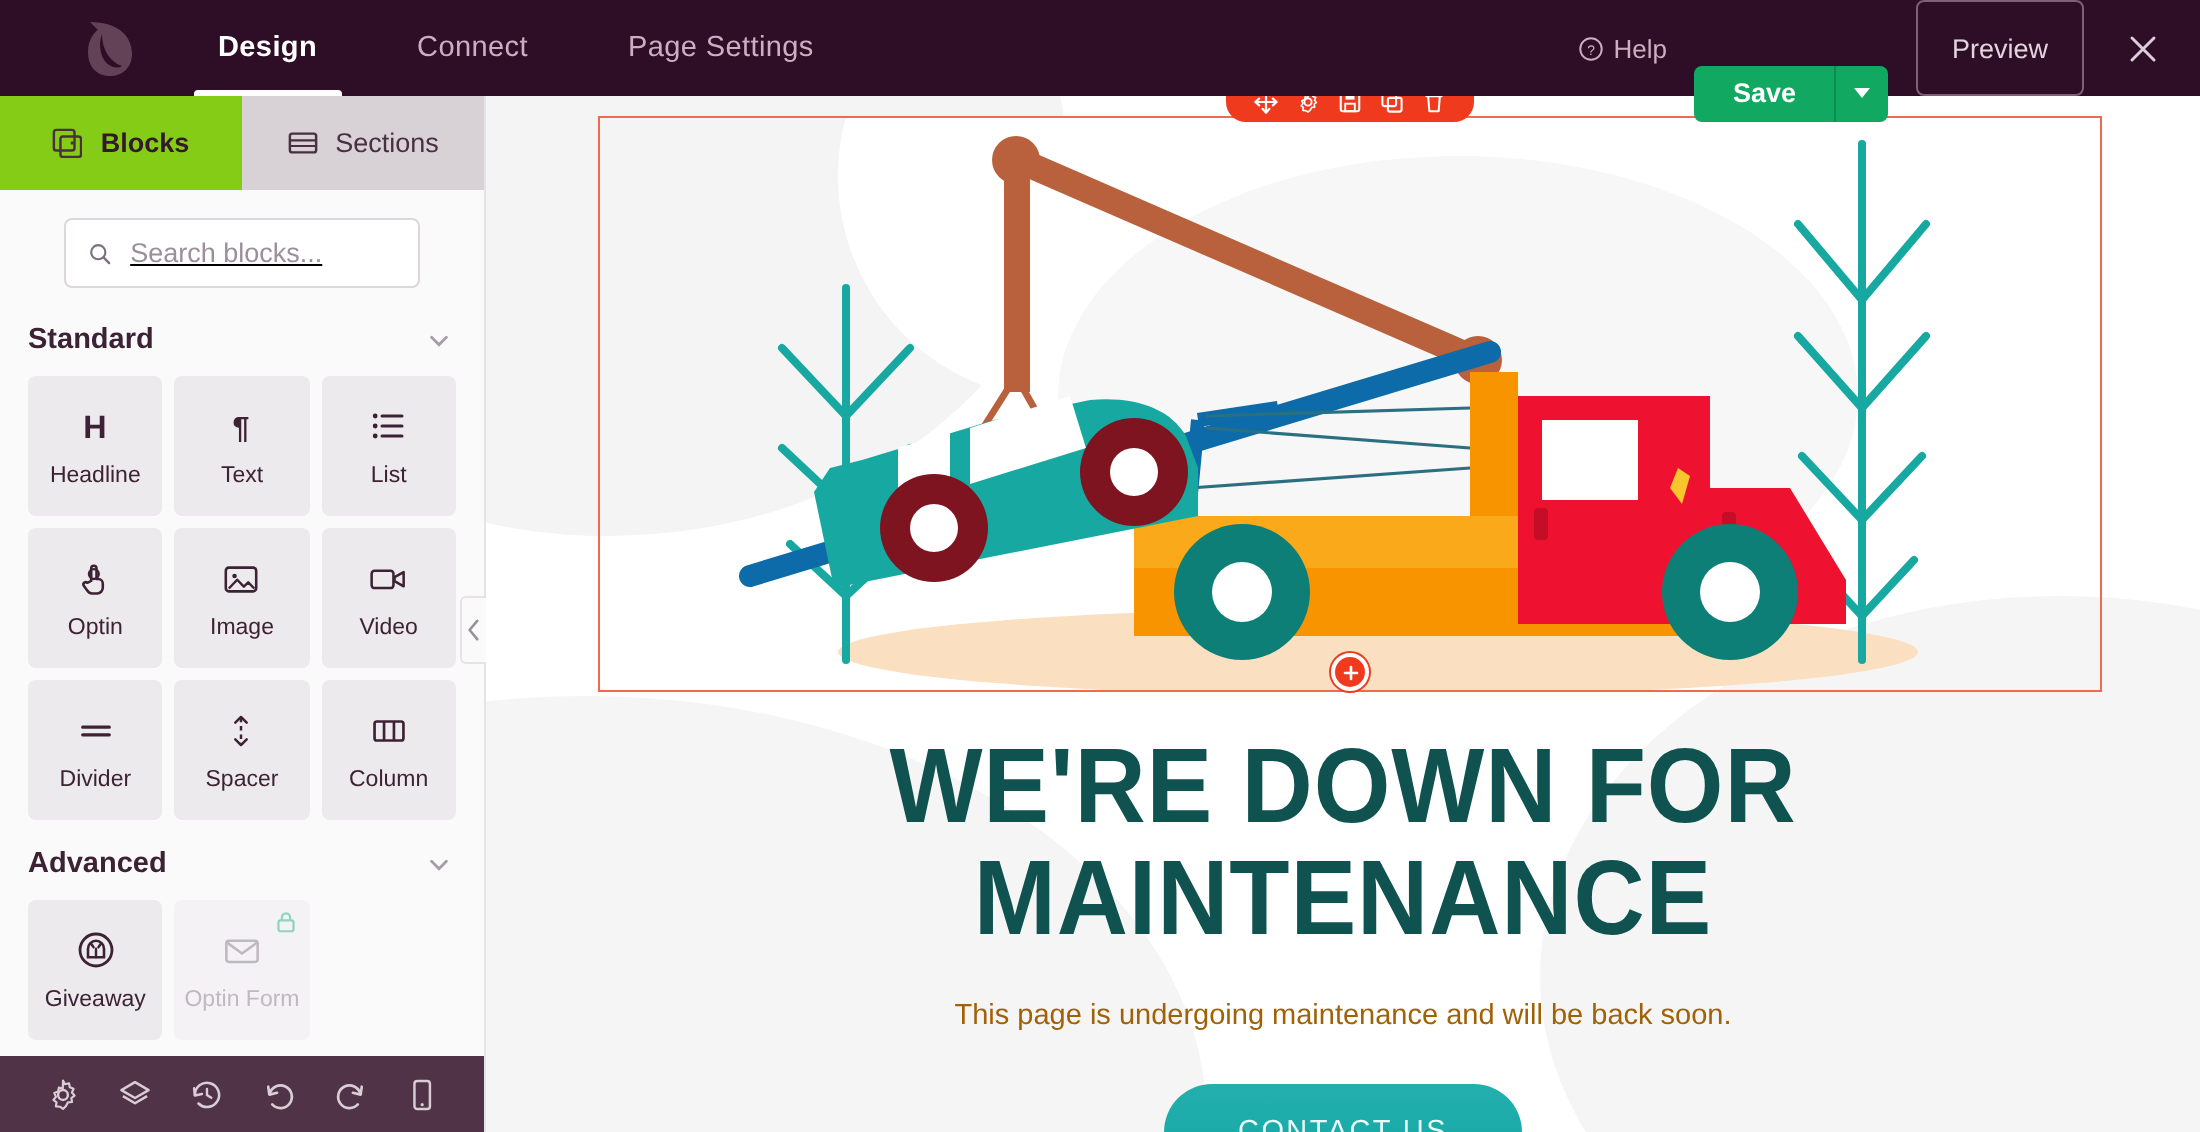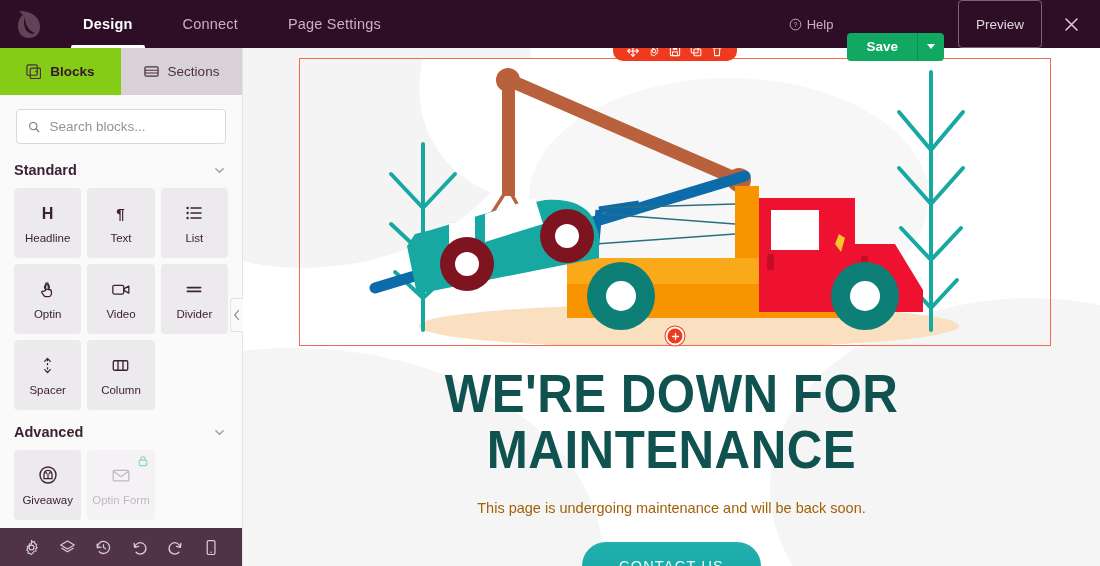--- a/index.html
+++ b/index.html
@@ -6,21 +6,21 @@
   html, body {
     width: 1100px; height: 566px;
     font-family: "Liberation Sans", sans-serif;
     overflow: hidden; background: #fff;
   }
   .app { position: relative; width: 1100px; height: 566px; display: flex; flex-direction: column; }
 
   
   .header {
     height: 48px; background: #2e0e26; flex: 0 0 48px;
-    display: flex; align-items: center; position: relative; z-index: 40;
+    display: flex; align-items: center; position: relative; z-index: 40; padding-left: 26px;
   }
   .logo-wrap { width: 58px; display: flex; align-items: center; justify-content: center; }
   .logo { width: 28px; height: 30px; opacity: .88; }
   .nav { display: flex; align-items: stretch; height: 48px; }
   .nav-item {
     display: flex; align-items: center; padding: 0 25px; height: 48px;
     color: #c9afc0; font-size: 14.5px; letter-spacing: .2px; cursor: pointer;
     position: relative;
   }
   .nav-item.active { color: #fff; font-weight: bold; }
@@ -56,21 +56,21 @@
     width: 243px; flex: 0 0 243px; background: #fbfafb; position: relative;
     display: flex; flex-direction: column; border-right: 1px solid #e6e2e6;
   }
   .side-tabs { display: flex; height: 47px; flex: 0 0 47px; }
   .side-tab {
     flex: 1; display: flex; align-items: center; justify-content: center; gap: 9px;
     font-size: 13.5px; color: #4a2f42; cursor: pointer; background: #d8d2d7;
   }
   .side-tab.active { background: #84cc16; font-weight: bold; color: #33192a; }
   .side-tab svg { display: block; }
-  .search-wrap { padding: 14px 16px 4px; }
+  .search-wrap { padding: 14px 32px 4px; text-decoration: underline; }
   .search-box {
     display: flex; align-items: center; gap: 9px; height: 35px;
     border: 1px solid #ddd6dc; border-radius: 4px; background: #fff; padding: 0 11px;
   }
   .search-box input {
     border: none; outline: none; font-size: 13.5px; color: #7d7080; width: 100%;
     font-family: "Liberation Sans", sans-serif; background: transparent;
   }
   .search-box input::placeholder { color: #9b8f9c; }
   .panel-scroll { flex: 1; overflow: hidden; padding: 0 0 4px; }
@@ -261,20 +261,30 @@
             <span class="lbl">List</span>
           </div>
           <div class="cell">
             <span class="ic">
               <svg width="19" height="19" viewBox="0 0 20 20">
                 <path d="M8 11 V4.4 a1.4 1.4 0 0 1 2.8 0 V10 h.9 a2.4 2.4 0 0 1 2.4 2.4 v2.2 a3 3 0 0 1-3 3 h-2.6 a3 3 0 0 1-2.6-1.6 L4 13.4 a1.2 1.2 0 0 1 1.9-1.4 Z" fill="none" stroke="#3d2235" stroke-width="1.35" stroke-linejoin="round"></path>
                 <circle cx="9.4" cy="7.4" r="2.6" fill="none" stroke="#3d2235" stroke-width="1.2"></circle>
               </svg>
             </span>
             <span class="lbl">Optin</span>
+          </div>
+          <div class="cell">
+            <span class="ic">
+              <svg width="19" height="19" viewBox="0 0 20 20">
+                <rect x="2" y="4" width="16" height="12.5" rx="1.6" fill="none" stroke="#3d2235" stroke-width="1.35"></rect>
+                <circle cx="6.6" cy="8.4" r="1.2" fill="#3d2235"></circle>
+                <path d="M3.6 15 L8 10.4 L11.5 14 L13.8 11.8 L17 15" fill="none" stroke="#3d2235" stroke-width="1.3" stroke-linejoin="round"></path>
+              </svg>
+            </span>
+            <span class="lbl">Image</span>
           </div>
           <div class="cell">
             <span class="ic">
               <svg width="20" height="19" viewBox="0 0 22 20">
                 <rect x="2" y="5.5" width="12" height="9.5" rx="1.6" fill="none" stroke="#3d2235" stroke-width="1.4"></rect>
                 <path d="M14.6 9 L19.6 6.2 v7.8 L14.6 11.2 Z" fill="none" stroke="#3d2235" stroke-width="1.4" stroke-linejoin="round"></path>
               </svg>
             </span>
             <span class="lbl">Video</span>
           </div>

